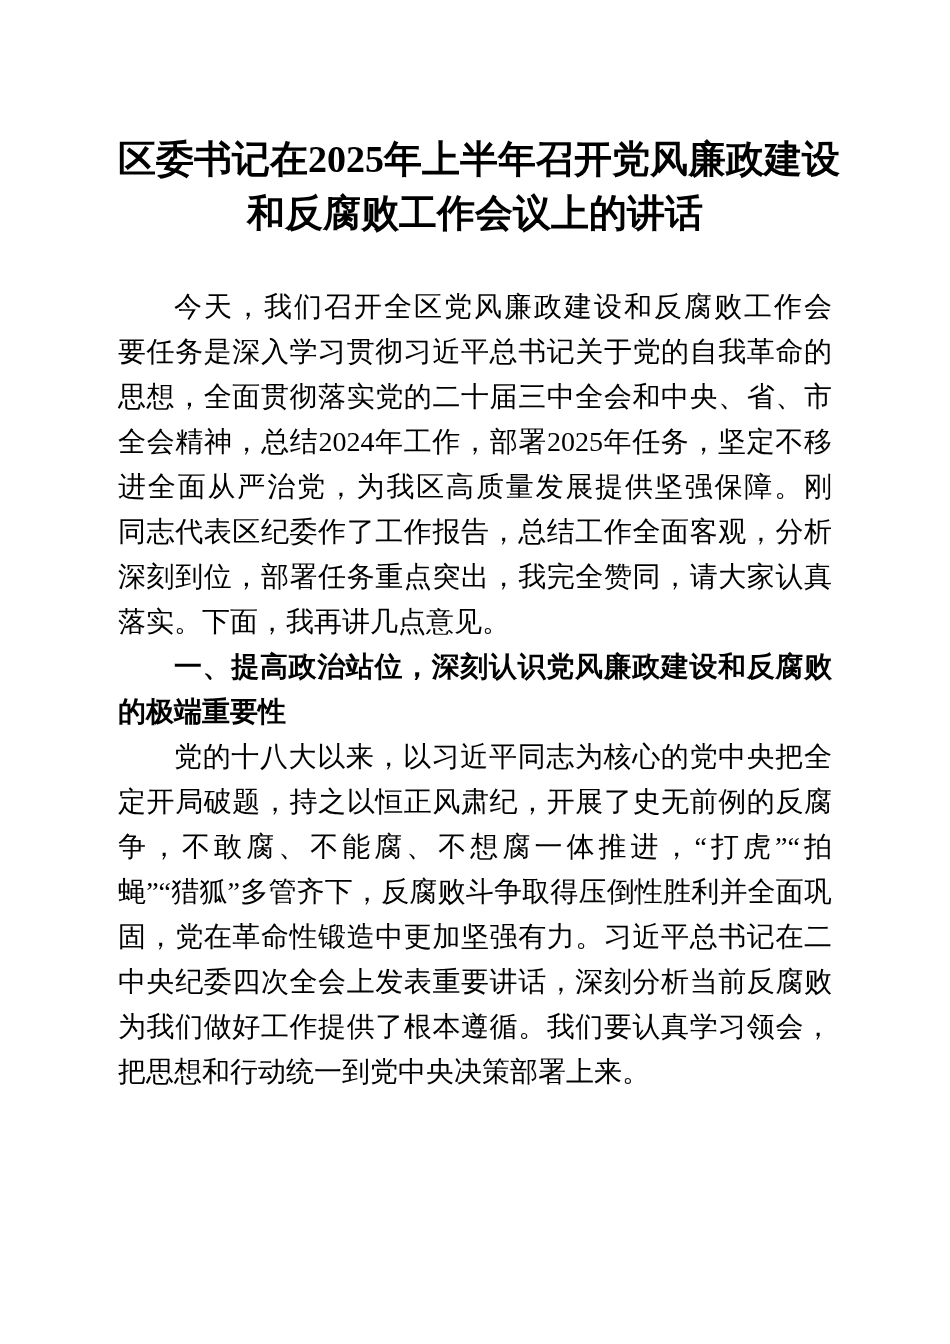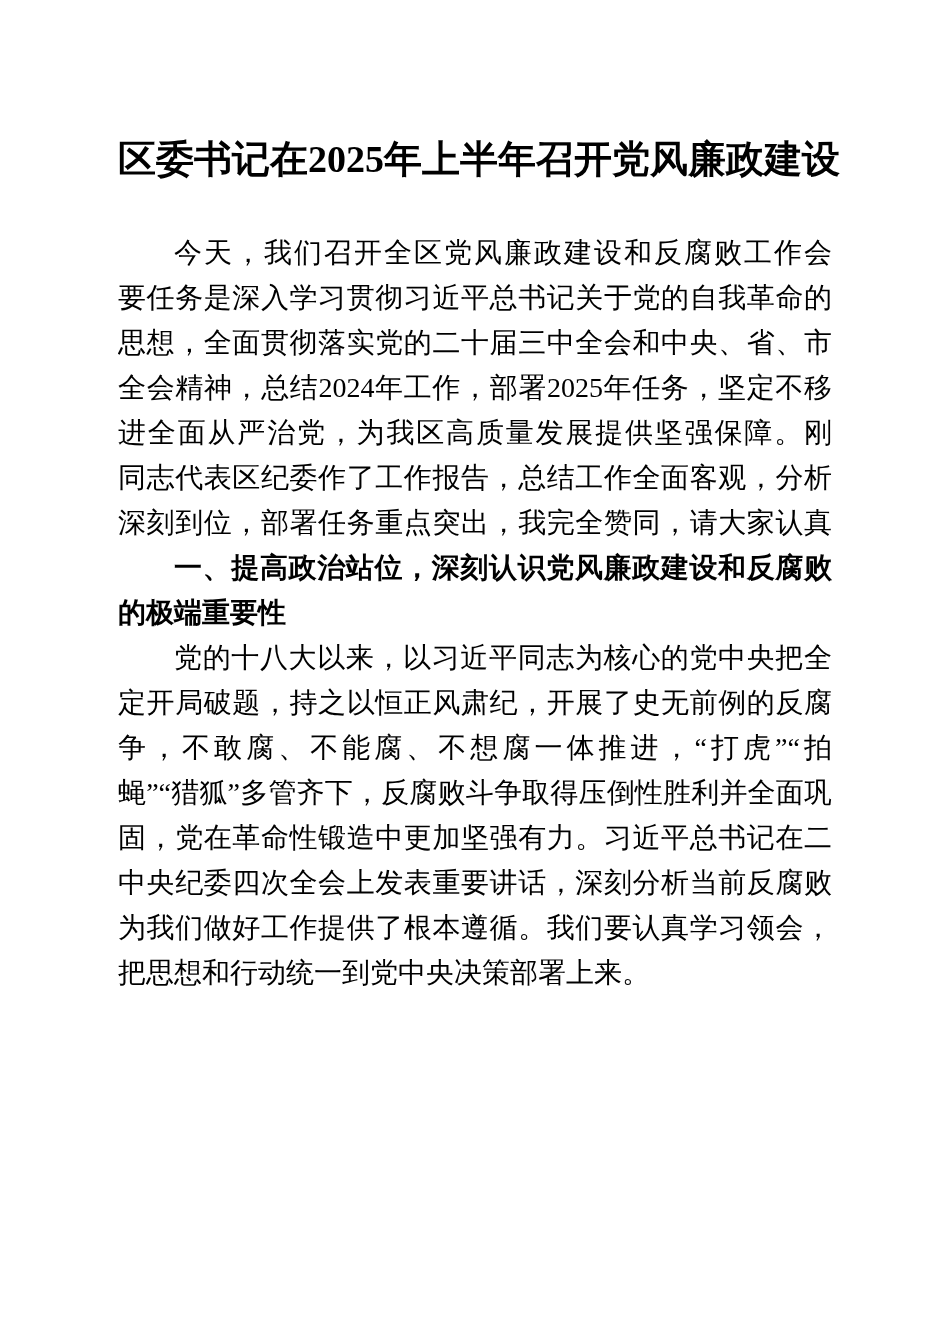--- a/index.html
+++ b/index.html
@@ -64,32 +64,34 @@
   }
 </style>
 </head>
 <body>
 
 <div class="page">
   <div class="content">
 
     <div class="title-block">
       <div class="title-line">区委书记在2025年上半年召开党风廉政建设</div>
+      <div class="title-line">和反腐败工作会议上的讲话</div>
     </div>
 
     <div class="body-block">
 
       <div>
         <div class="line indent">今天，我们召开全区党风廉政建设和反腐败工作会议，主</div>
         <div class="line">要任务是深入学习贯彻习近平总书记关于党的自我革命的重要</div>
         <div class="line">思想，全面贯彻落实党的二十届三中全会和中央、省、市纪委</div>
         <div class="line">全会精神，总结2024年工作，部署2025年任务，坚定不移推</div>
         <div class="line">进全面从严治党，为我区高质量发展提供坚强保障。刚才，xx</div>
         <div class="line">同志代表区纪委作了工作报告，总结工作全面客观，分析问题</div>
         <div class="line">深刻到位，部署任务重点突出，我完全赞同，请大家认真抓好</div>
+        <div class="line end">落实。下面，我再讲几点意见。</div>
       </div>
 
       <div>
         <div class="line heading indent">一、提高政治站位，深刻认识党风廉政建设和反腐败斗争</div>
         <div class="line heading end">的极端重要性</div>
       </div>
 
       <div>
         <div class="line indent">党的十八大以来，以习近平同志为核心的党中央把全面从</div>
         <div class="line">定开局破题，持之以恒正风肃纪，开展了史无前例的反腐败斗</div>

